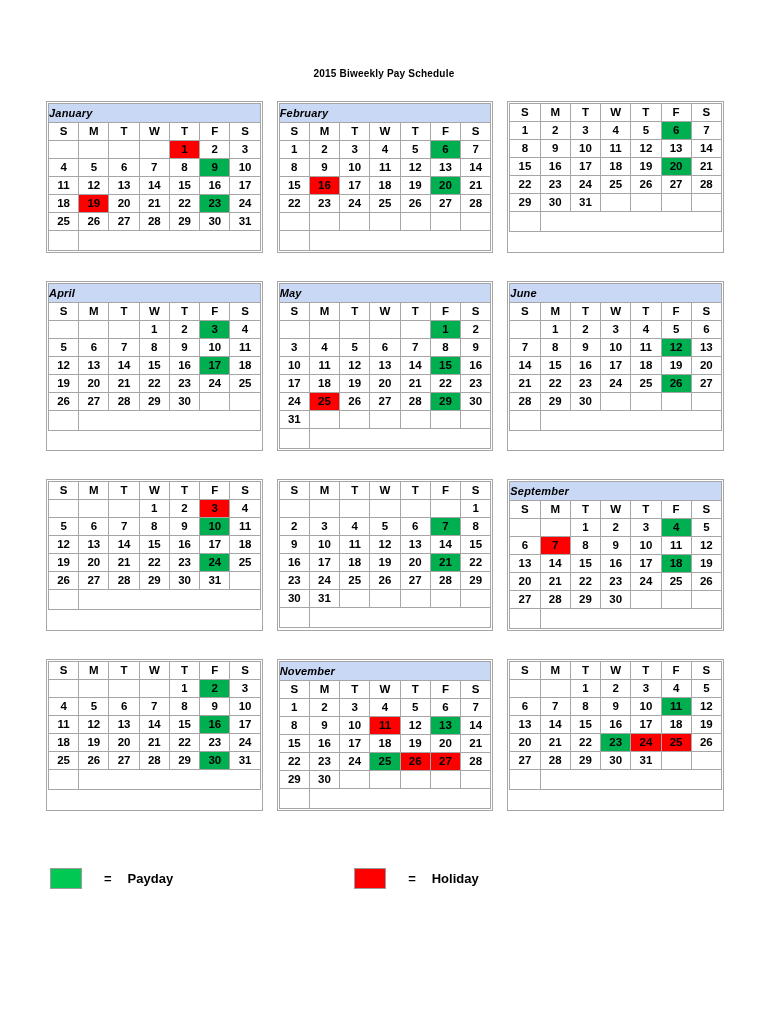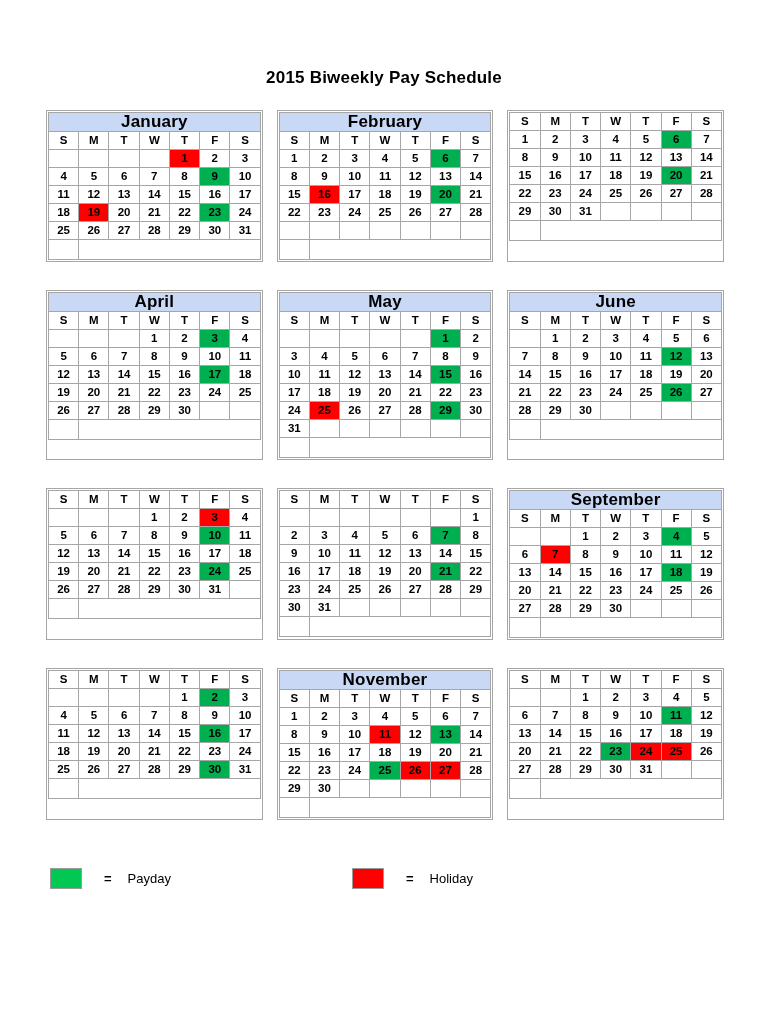--- a/index.html
+++ b/index.html
@@ -16,21 +16,21 @@
     overflow: hidden;
   }
   .page {
     position: relative;
     width: 768px;
     height: 1024px;
     box-sizing: border-box;
   }
   .page-title {
     text-align: center;
-    font-size: 17px;
+    font-size: 10px;
     font-weight: bold;
     letter-spacing: 0.2px;
     padding-top: 68px;
     color: #000;
   }
   .calendar-grid {
     margin-top: 22px;
     padding: 0 44px 0 46px;
     display: grid;
     grid-template-columns: repeat(3, 1fr);
@@ -42,27 +42,28 @@
     border: 1px solid #a6a6a6;
     background: #ffffff;
     box-sizing: border-box;
     margin-bottom: 28px;
     padding: 1px;
   }
   .month-title {
     background: #c9d8f5;
     border: 1px solid #a6a6a6;
     border-bottom: none;
-    text-align: center;
-    font-size: 17px;
+    text-align: left;
+    font-size: 11px;
     font-weight: bold;
     line-height: 18px;
     height: 18px;
     color: #000;
     letter-spacing: 0.2px;
+    font-style: italic;
   }
   table.month-table {
     border-collapse: collapse;
     width: 100%;
     table-layout: fixed;
   }
   table.month-table th,
   table.month-table td {
     border: 1px solid #a6a6a6;
     text-align: center;
@@ -118,21 +119,21 @@
   .swatch.green { background: #00c853; }
   .swatch.red { background: #ff0000; }
   .legend-eq {
     font-size: 13px;
     font-weight: bold;
     margin: 0 16px 0 22px;
     color: #000;
   }
   .legend-label {
     font-size: 13px;
-    font-weight: normal;
+    font-weight: bold;
     color: #000;
   }
 </style>
 </head>
 <body>
 
 <div class="page">
 
   <div class="page-title">2015 Biweekly Pay Schedule</div>
 

